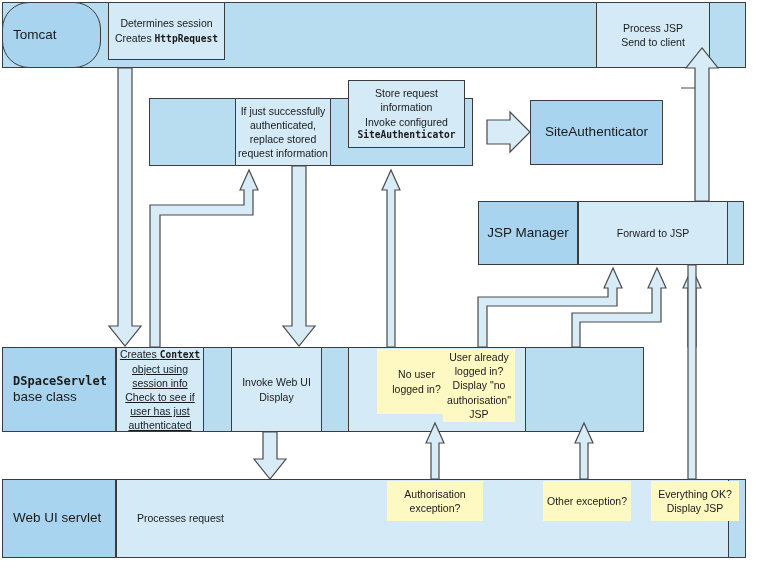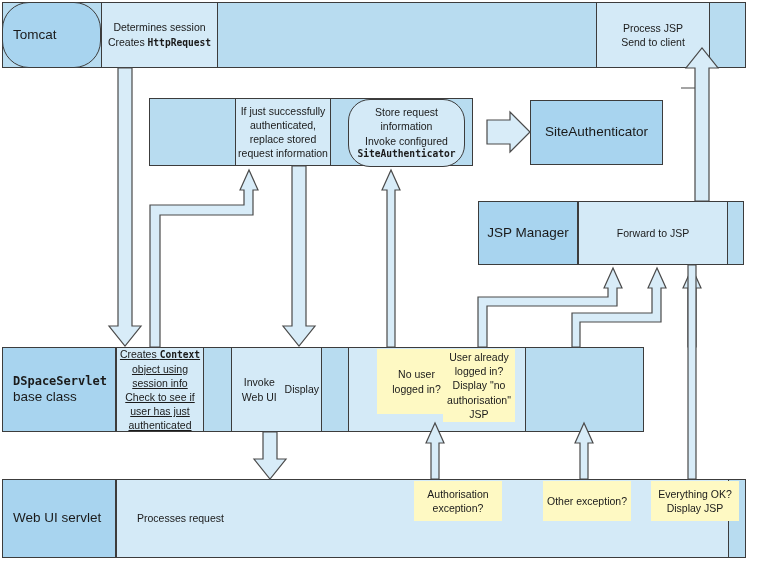--- a/index.html
+++ b/index.html
@@ -23,39 +23,39 @@
 </style>
 </head>
 <body>
 
 <div id="canvas">
 
   <div class="band" style="left:2px;top:2px;width:744px;height:66px;"></div>
   <div class="lbl left" style="left:2px;top:2px;width:99px;height:66px;border-radius:27px;">
     <span>Tomcat</span>
   </div>
-  <div class="cell" style="left:101px;top:2px;width:117px;height:66px;flex-direction:column;">
+  <div class="cell" style="left:108px;top:2px;width:117px;height:58px;flex-direction:column;">
     <div>Determines session</div>
     <div>
       <span>Creates </span><span class="mono">HttpRequest</span>
     </div>
   </div>
   <div class="cell" style="left:596px;top:2px;width:114px;height:66px;flex-direction:column;">
     <div>Process JSP</div>
     <div>Send to client</div>
   </div>
 
   <div class="band" style="left:149px;top:98px;width:324px;height:68px;"></div>
   <div class="cell" style="left:235px;top:98px;width:96px;height:68px;flex-direction:column;">
     <div>If just successfully</div>
     <div>authenticated,</div>
     <div>replace stored</div>
     <div>request information</div>
   </div>
-  <div class="cell" style="left:348px;top:99px;width:117px;height:68px;flex-direction:column;border-radius:22px;">
+  <div class="cell" style="left:348px;top:80px;width:117px;height:68px;flex-direction:column;">
     <div>Store request information</div>
     <div>Invoke configured</div>
     <div class="mono">SiteAuthenticator</div>
   </div>
 
   <div class="lbl" style="left:530px;top:100px;width:133px;height:65px;font-size:13.5px;">
     <span>SiteAuthenticator</span>
   </div>
 
   <div class="band" style="left:478px;top:201px;width:266px;height:64px;"></div>
@@ -74,21 +74,21 @@
   <div class="cell" style="left:116px;top:347px;width:88px;height:85px;flex-direction:column;text-decoration:underline;">
     <div>
       <span>Creates </span><span class="mono">Context</span>
     </div>
     <div>object using</div>
     <div>session info</div>
     <div>Check to see if</div>
     <div>user has just</div>
     <div>authenticated</div>
   </div>
-  <div class="cell" style="left:231px;top:347px;width:91px;height:85px;flex-direction:row;">
+  <div class="cell" style="left:231px;top:347px;width:91px;height:85px;flex-direction:column;">
     <div>Invoke Web UI</div>
     <div>Display</div>
   </div>
 
   <div class="cell" style="left:348px;top:347px;width:178px;height:85px;"></div>
   <div class="inner" style="left:357px;top:349px;width:79px;height:65px;flex-direction:column;margin-left:20px;">
     <div>No user</div>
     <div>logged in?</div>
   </div>
   <div class="inner" style="left:443px;top:349px;width:72px;height:73px;flex-direction:column;">
@@ -100,21 +100,21 @@
   </div>
 
 
   <div class="band" style="left:2px;top:479px;width:744px;height:79px;"></div>
   <div class="lbl left" style="left:2px;top:479px;width:114px;height:79px;">
     <span>Web UI servlet</span>
   </div>
   <div class="cell" style="left:116px;top:479px;width:613px;height:79px;justify-content:flex-start;padding-left:20px;">
     <span>Processes request</span>
   </div>
-  <div class="inner" style="left:414px;top:481px;width:88px;height:40px;flex-direction:column;">
+  <div class="inner" style="left:387px;top:481px;width:96px;height:40px;flex-direction:column;">
     <div>Authorisation</div>
     <div>exception?</div>
   </div>
   <div class="inner" style="left:543px;top:481px;width:88px;height:40px;">
     <span>Other exception?</span>
   </div>
   <div class="inner" style="left:651px;top:481px;width:88px;height:40px;flex-direction:column;">
     <div>Everything OK?</div>
     <div>Display JSP</div>
   </div>

